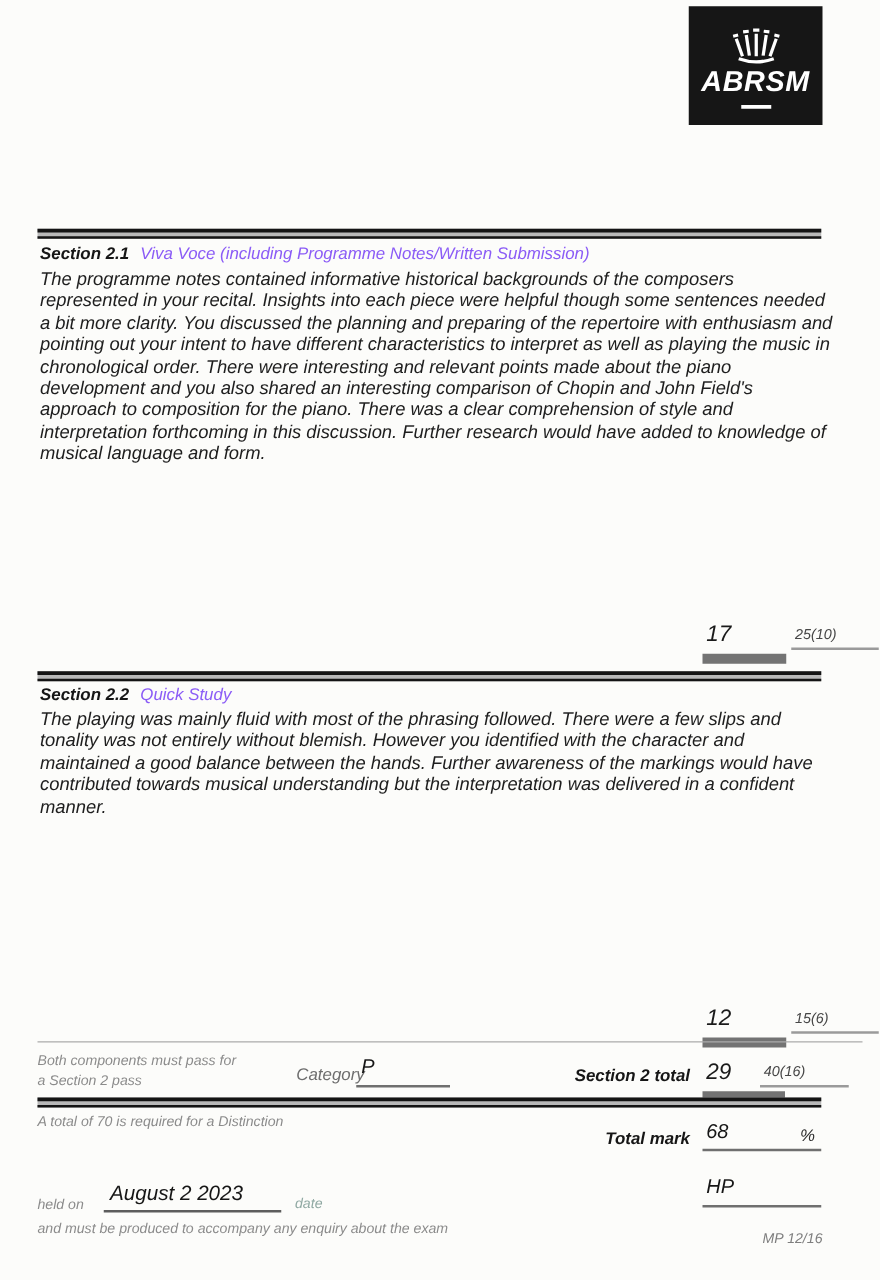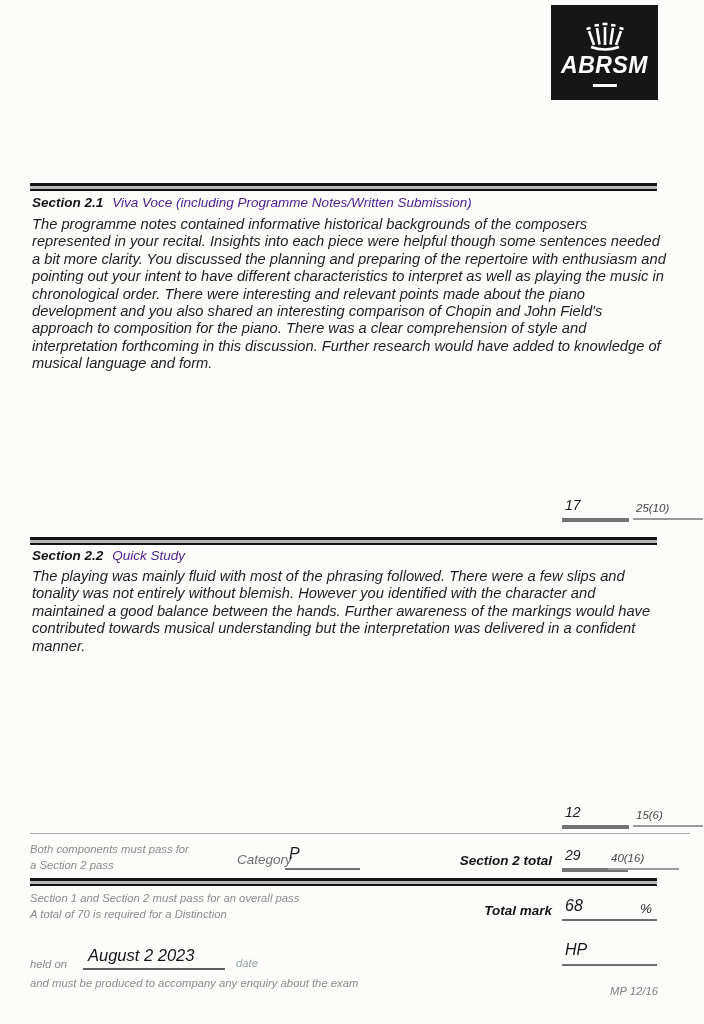--- a/index.html
+++ b/index.html
@@ -27,33 +27,33 @@
     border-top:3.5px solid #141414; border-bottom:2.5px solid #141414;
     background:#b9b9b9;
   }
   .rule-thin {
     position:absolute; left:30px; width:660px; height:0;
     border-top:1.5px solid #ababab;
   }
 
   .sec-header { position:absolute; left:32px; font-size:13.5px; white-space:nowrap; }
   .sec-title  { font-weight:700; color:#161616; margin-right:9px; }
-  .sec-subtitle { color:#4c1d95; }
+  .sec-subtitle { color:#8b5cf6; }
 
   .para {
     position:absolute; left:32px; width:634px;
     font-size:14.7px; line-height:17.4px; color:#1e1e1e;
     font-family:"Liberation Sans", sans-serif;
   }
 
   
   .score-line {
     position:absolute; left:562px; width:67px; box-sizing:border-box;
-    font-size:14px; color:#1a1a1a; padding:0 0 5px 3px;
-    border-bottom:4px solid #737373; white-space:nowrap;
+    font-size:18px; color:#1a1a1a; padding:0 0 5px 3px;
+    border-bottom:8px solid #737373; white-space:nowrap;
   }
   .max-line {
     position:absolute; left:633px; width:70px; box-sizing:border-box;
     font-size:11.5px; color:#474747; padding:0 0 4px 3px;
     border-bottom:2px solid #9a9a9a; white-space:nowrap;
   }
 
   .small-print { position:absolute; left:30px; font-size:11.3px; line-height:15.5px; color:#8b8b8b; white-space:nowrap; }
   .field-label-gray { position:absolute; font-size:13.5px; color:#6e6e6e; white-space:nowrap; }
   .field-label-bold { position:absolute; font-size:13.5px; font-weight:700; color:#161616; text-align:right; white-space:nowrap; }
@@ -114,21 +114,20 @@
     <div>a Section 2 pass</div>
   </div>
   <div class="field-label-gray" style="left:237px; top:852px">Category</div>
   <div class="field-value" style="left:285px; top:845px; width:75px; padding:0 0 5px 4px">P</div>
   <div class="field-label-bold" style="left:380px; top:853px; width:172px">Section 2 total</div>
   <div class="score-line" style="top:847px; width:66px">29</div>
   <div class="max-line" style="left:608px; top:852px; width:71px">40(16)</div>
 
   <div class="rule-heavy" style="top:878px"></div>
   <div class="small-print" style="top:891px">
-    <div>Section 1 and Section 2 must pass for an overall pass</div>
     <div>A total of 70 is required for a Distinction</div>
   </div>
   <div class="field-label-bold" style="left:380px; top:903px; width:172px">Total mark</div>
   <div class="field-value" style="left:562px; top:897px; width:95px; padding:0 0 4px 3px">68</div>
   <div class="pct" style="left:640px; top:901px">%</div>
 
   <div class="small-print" style="top:957px">held on</div>
   <div class="field-value" style="left:83px; top:946px; width:142px; font-size:16.5px; padding:0 0 3px 5px; border-bottom-color:#5d5d5d">August 2 2023</div>
   <div class="date-label" style="left:236px; top:957px">date</div>
 

